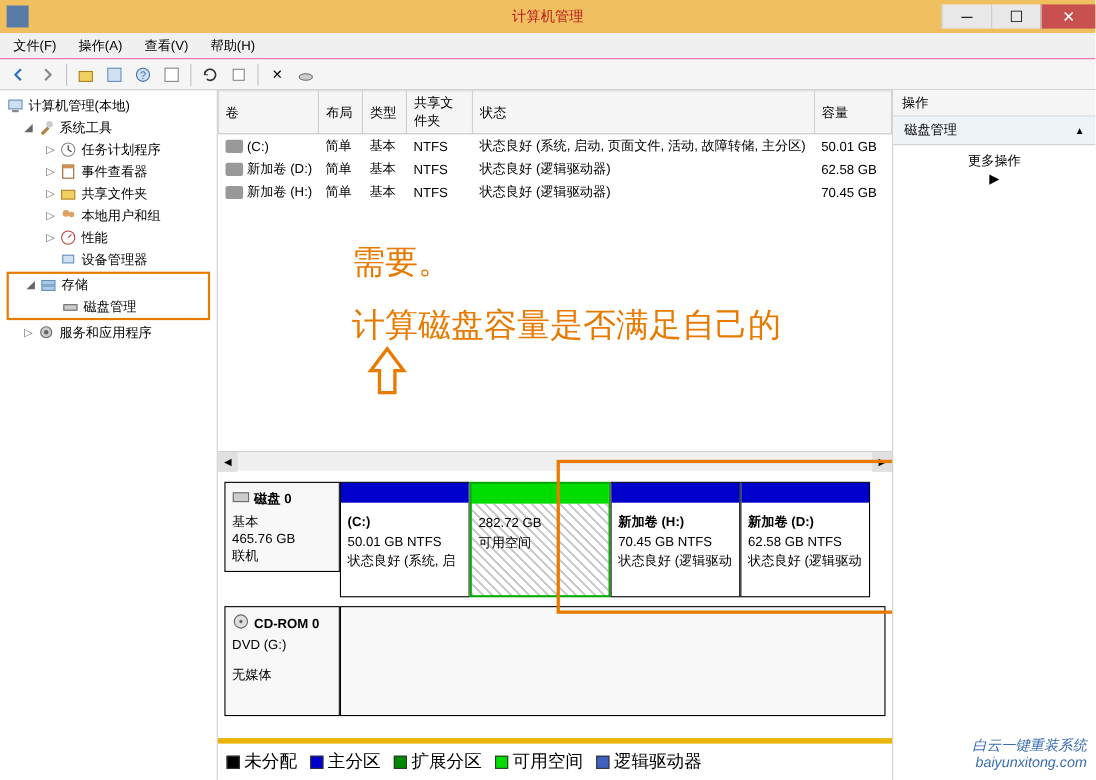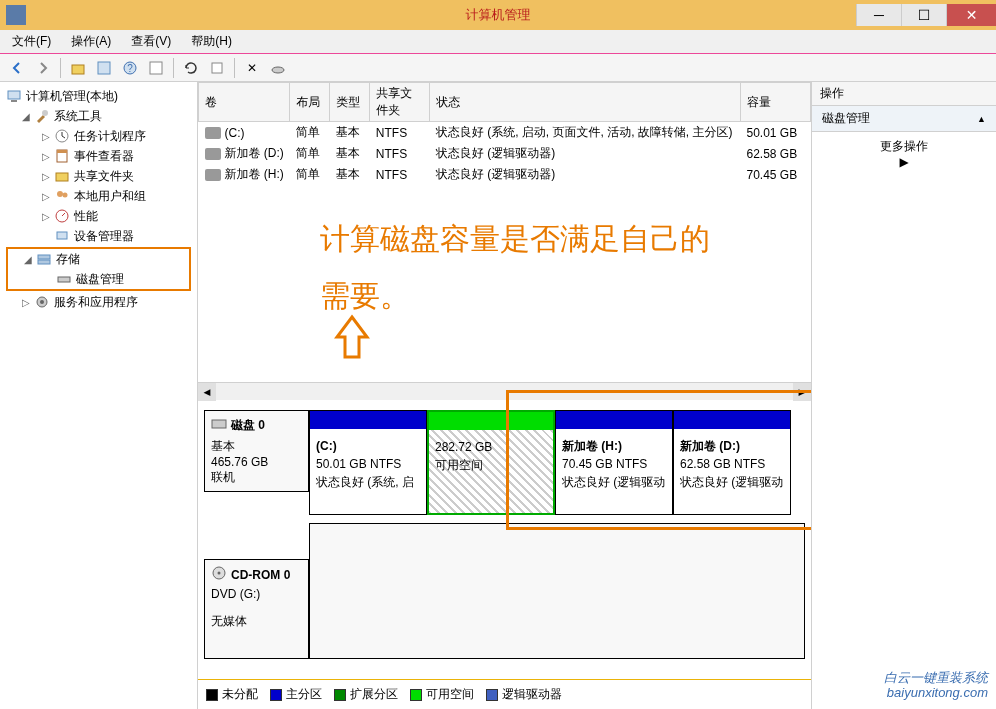--- a/index.html
+++ b/index.html
@@ -35,21 +35,21 @@
 .scroll-arrow { width: 18px; height: 18px; background: #e0e0e0; display: inline-block; position: absolute; text-align: center; line-height: 18px; font-size: 9px; }
 .disk-section { padding: 0 6px; position: relative; }
 .disk-row { display: flex; margin-top: 10px; }
 .disk-info { width: 105px; padding: 6px; border: 1px solid #000; background: #f8f8f8; }
 .disk-info-title { font-weight: bold; margin-bottom: 4px; display: flex; align-items: center; gap: 4px; }
 .partitions { display: flex; flex: 1; }
 .partition { border: 1px solid #000; background: #fff; display: flex; flex-direction: column; }
 .part-header { height: 18px; }
 .part-body { padding: 8px 6px; font-size: 12px; line-height: 1.5; flex: 1; }
 .annotation-box2 { position: absolute; border: 3px solid #e87a00; pointer-events: none; }
-.legend { padding: 6px 8px; border-top: 1px solid #eab308; display: flex; gap: 12px; align-items: center; font-size: 12px; }
+.legend { padding: 6px 8px; border-top: 5px solid #eab308; display: flex; gap: 12px; align-items: center; font-size: 16px; }
 .legend-sw { width: 12px; height: 12px; display: inline-block; margin-right: 4px; vertical-align: middle; border: 1px solid #333; }
 .right-panel { width: 184px; }
 .right-header { background: #f5f5f5; border-bottom: 1px solid #d0d0d0; padding: 3px 8px; font-size: 12px; }
 .right-section-title { background: #eef3f8; padding: 4px 10px; border-bottom: 1px solid #d0d0d0; display: flex; justify-content: space-between; align-items: center; }
 .right-action { padding: 6px 20px; display: flex; justify-content: space-between; align-items: center; cursor: pointer; flex-direction: column; }
 .hatch { background-image: repeating-linear-gradient(45deg, #ccc 0, #ccc 2px, #fff 2px, #fff 6px); }
 .watermark { position: absolute; right: 8px; bottom: 8px; font-size: 13px; color: #3a6db0; font-family: Arial; font-style: italic; text-align: right; line-height: 1.2; }
 .icon-svg { width: 16px; height: 16px; }
 </style>
 </head>
@@ -253,22 +253,22 @@
               <td>基本</td>
               <td>NTFS</td>
               <td>状态良好 (逻辑驱动器)</td>
               <td>70.45 GB</td>
             </tr>
           </tbody>
       </table>
     </div>
 
     <div class="annotation">
+      <div>需要。</div>
       <div>计算磁盘容量是否满足自己的</div>
-      <div>需要。</div>
     </div>
     <div class="arrow-up">
       <svg width="40" height="50" viewBox="0 0 40 50">
           <path d="M20 5 L35 25 L27 25 L27 45 L13 45 L13 25 L5 25 Z" fill="none" stroke="#e87a00" stroke-width="3"></path>
         </svg>
     </div>
 
     <div style="flex:1"></div>
 
     <div class="scroll-track">
@@ -305,21 +305,21 @@
               <div class="part-body"><b>新加卷 (H:)</b><br>70.45 GB NTFS<br>状态良好 (逻辑驱动</div>
             </div>
             <div class="partition" style="width: 118px; height: 105px;">
               <div class="part-header" style="background:#0000cc"></div>
               <div class="part-body"><b>新加卷 (D:)</b><br>62.58 GB NTFS<br>状态良好 (逻辑驱动</div>
             </div>
           </div>
       </div>
 
       <div class="disk-row" style="margin-top:8px;">
-        <div class="disk-info" style="height:100px;margin-top:36px;">
+        <div class="disk-info" style="height:100px;">
           <div class="disk-info-title">
               <span><svg width="16" height="14" viewBox="0 0 16 14">
                   <circle cx="8" cy="7" r="6" fill="#ddd" stroke="#666"></circle>
                   <circle cx="8" cy="7" r="1.5" fill="#666"></circle>
                 </svg></span>
               <span>CD-ROM 0</span>
             </div>
           <div>DVD (G:)</div>
           <div style="height:12px"></div>
           <div>无媒体</div>

